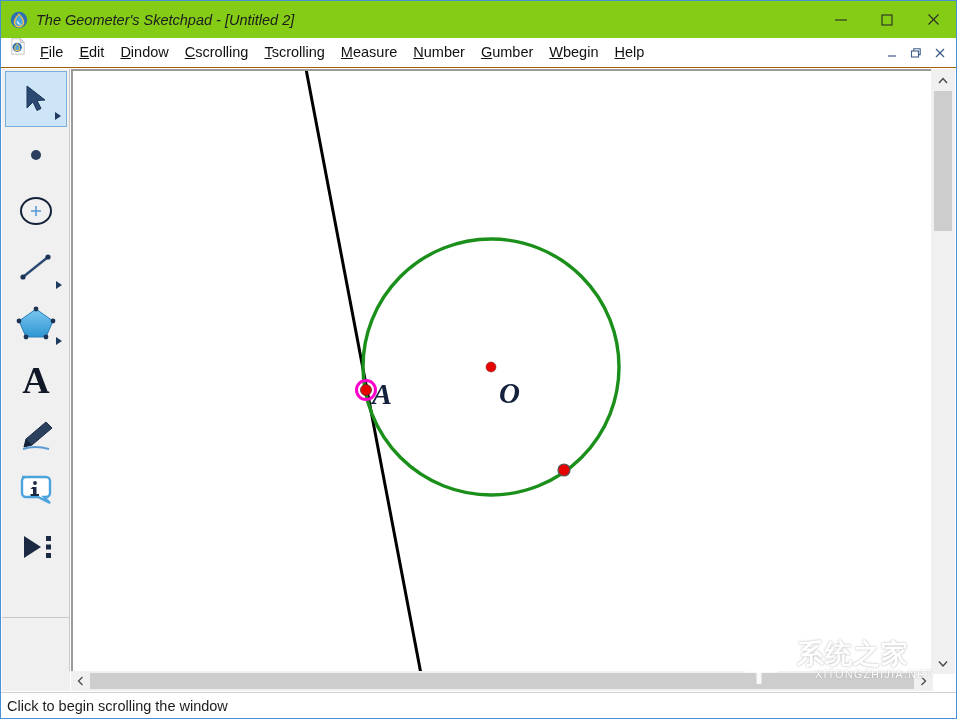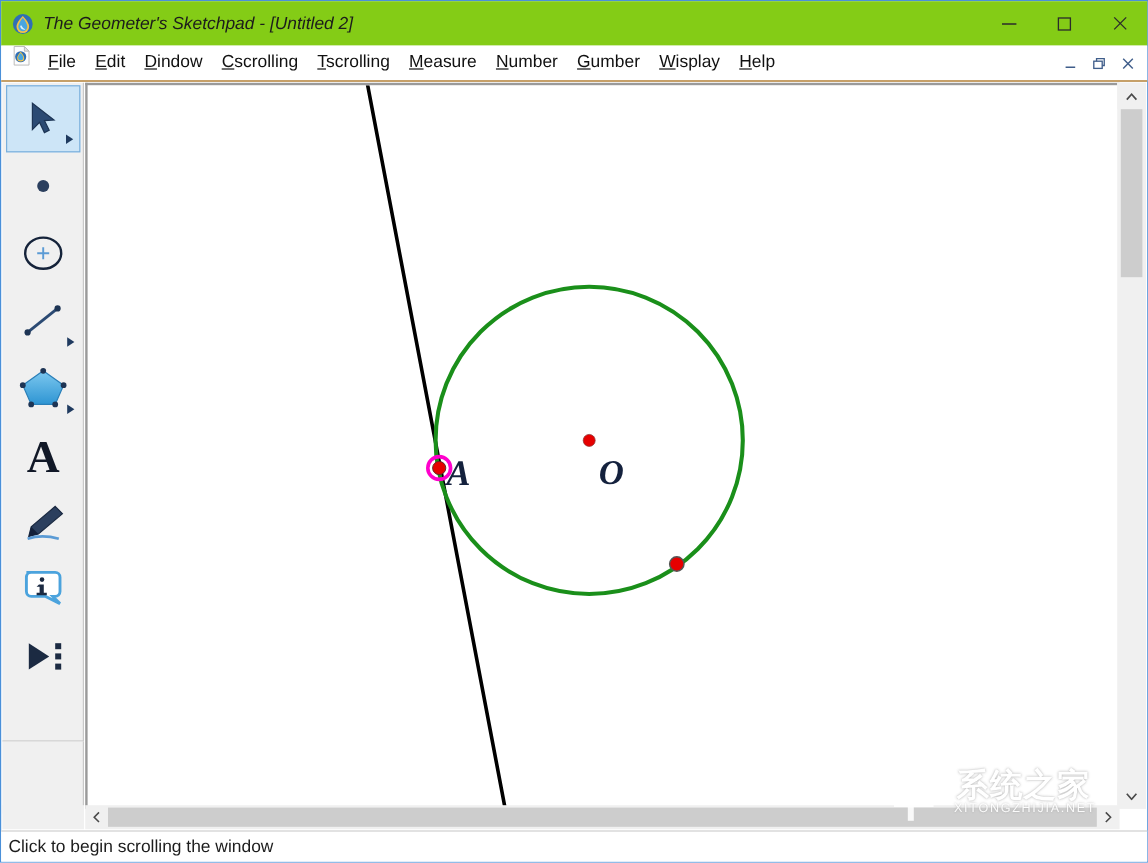--- a/index.html
+++ b/index.html
@@ -192,21 +192,21 @@
   }
   #watermark .wm-cn {
     position: absolute; left: 74px; top: 8px;
     font-size: 27px; font-weight: bold;
     color: #ffffff;
     font-family: "DejaVu Sans", sans-serif;
     text-shadow: 0 0 2px rgba(140,140,140,0.85);
     letter-spacing: 1px;
   }
   #watermark .wm-en {
-    position: absolute; left: 72px; top: 40px;
+    position: absolute; left: 92px; top: 40px;
     font-size: 10.5px;
     color: #ffffff;
     letter-spacing: 1.4px;
     font-family: "Liberation Sans", sans-serif;
     text-shadow: 0 0 2px rgba(150,150,150,0.8);
   }
 
   .geo-label {
     font-family: "Liberation Serif", serif;
     font-style: italic;
@@ -258,21 +258,21 @@
     </svg>
 
     <div class="menu-item"><span class="mnem">F</span><span>ile</span></div>
     <div class="menu-item"><span class="mnem">E</span><span>dit</span></div>
     <div class="menu-item"><span class="mnem">D</span><span>indow</span></div>
     <div class="menu-item"><span class="mnem">C</span><span>scrolling</span></div>
     <div class="menu-item"><span class="mnem">T</span><span>scrolling</span></div>
     <div class="menu-item"><span class="mnem">M</span><span>easure</span></div>
     <div class="menu-item"><span class="mnem">N</span><span>umber</span></div>
     <div class="menu-item"><span class="mnem">G</span><span>umber</span></div>
-    <div class="menu-item"><span class="mnem">W</span><span>isplay</span></div>
+    <div class="menu-item"><span class="mnem">W</span><span>begin</span></div>
     <div class="menu-item"><span class="mnem">H</span><span>elp</span></div>
 
     <div class="mdi-controls">
       <div class="mdi-btn">
         <svg width="12" height="12" viewBox="0 0 12 12">
             <line x1="2" y1="9" x2="10" y2="9" stroke="#3f5d8a" stroke-width="1.2"></line>
           </svg>
       </div>
       <div class="mdi-btn">
         <svg width="12" height="12" viewBox="0 0 12 12">

